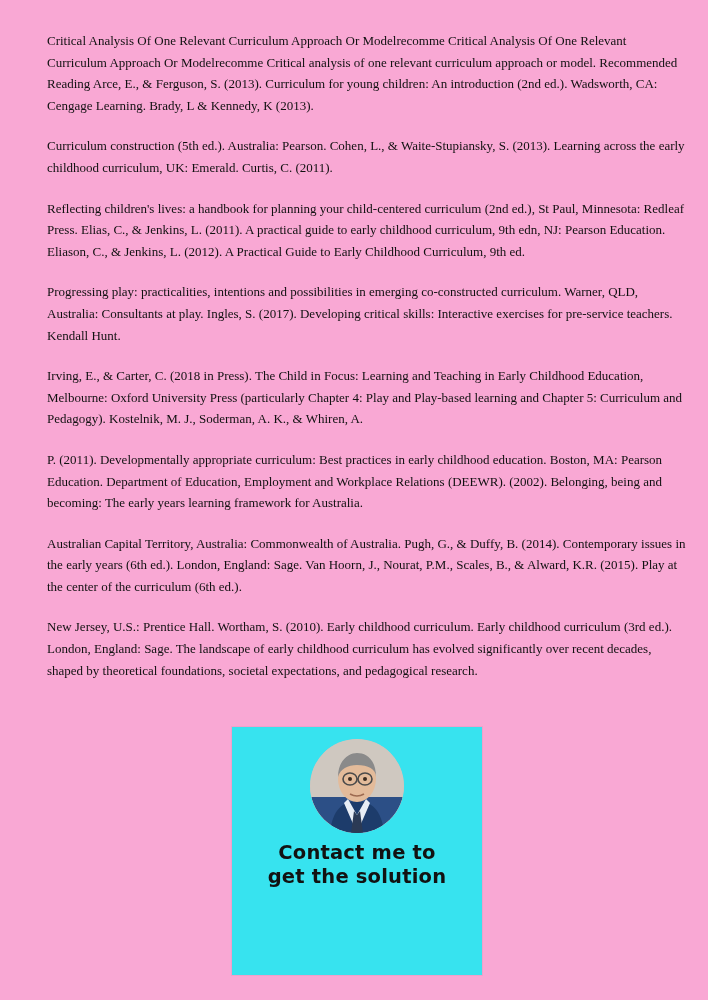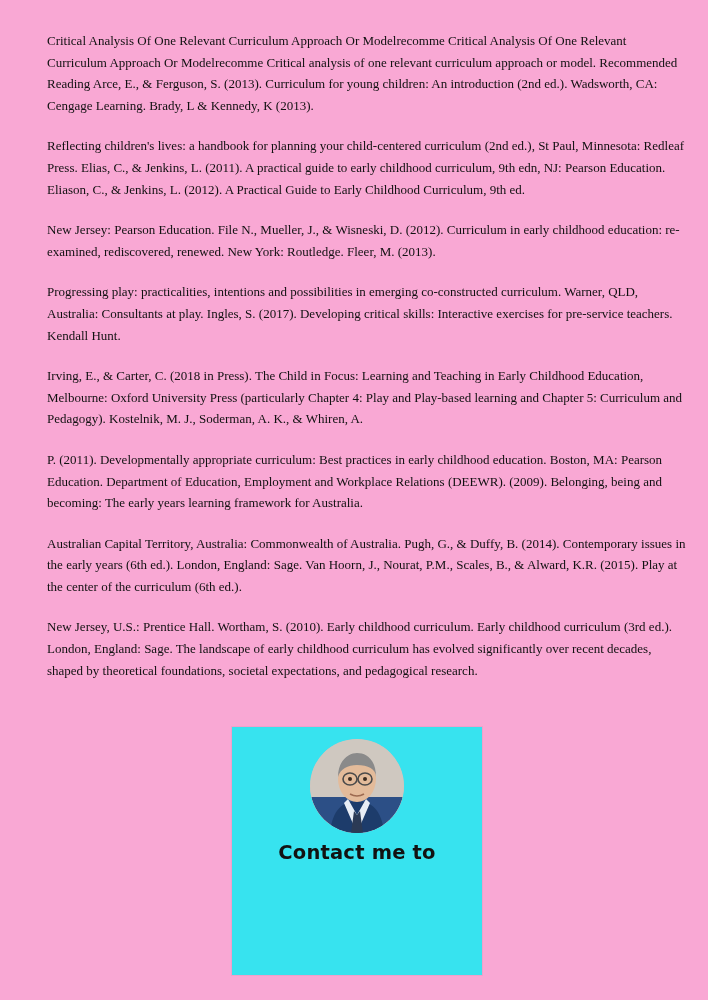--- a/index.html
+++ b/index.html
@@ -88,25 +88,25 @@
     color: #101010;
   }
 </style>
 </head>
 <body>
 
 <div class="page">
 
   <div class="doc-body">
     <p class="para">Critical Analysis Of One Relevant Curriculum Approach Or Modelrecomme Critical Analysis Of One Relevant Curriculum Approach Or Modelrecomme Critical analysis of one relevant curriculum approach or model. Recommended Reading Arce, E., &amp; Ferguson, S. (2013). Curriculum for young children: An introduction (2nd ed.). Wadsworth, CA: Cengage Learning. Brady, L &amp; Kennedy, K (2013).</p>
+    <p class="para">Curriculum construction (5th ed.). Australia: Pearson. Cohen, L., &amp; Waite-Stupiansky, S. (2013). Learning across the early childhood curriculum, UK: Emerald. Curtis, C. (2011).</p>
     <p class="para">Reflecting children's lives: a handbook for planning your child-centered curriculum (2nd ed.), St Paul, Minnesota: Redleaf Press. Elias, C., &amp; Jenkins, L. (2011). A practical guide to early childhood curriculum, 9th edn, NJ: Pearson Education. Eliason, C., &amp; Jenkins, L. (2012). A Practical Guide to Early Childhood Curriculum, 9th ed.</p>
-    <p class="para">New Jersey: Pearson Education. File N., Mueller, J., &amp; Wisneski, D. (2012). Curriculum in early childhood education: re-examined, rediscovered, renewed. New York: Routledge. Fleer, M. (2013).</p>
     <p class="para">Progressing play: practicalities, intentions and possibilities in emerging co-constructed curriculum. Warner, QLD, Australia: Consultants at play. Ingles, S. (2017). Developing critical skills: Interactive exercises for pre-service teachers. Kendall Hunt.</p>
     <p class="para">Irving, E., &amp; Carter, C. (2018 in Press). The Child in Focus: Learning and Teaching in Early Childhood Education, Melbourne: Oxford University Press (particularly Chapter 4: Play and Play-based learning and Chapter 5: Curriculum and Pedagogy). Kostelnik, M. J., Soderman, A. K., &amp; Whiren, A.</p>
-    <p class="para">P. (2011). Developmentally appropriate curriculum: Best practices in early childhood education. Boston, MA: Pearson Education. Department of Education, Employment and Workplace Relations (DEEWR). (2009). Belonging, being and becoming: The early years learning framework for Australia.</p>
+    <p class="para">P. (2011). Developmentally appropriate curriculum: Best practices in early childhood education. Boston, MA: Pearson Education. Department of Education, Employment and Workplace Relations (DEEWR). (2002). Belonging, being and becoming: The early years learning framework for Australia.</p>
     <p class="para">Australian Capital Territory, Australia: Commonwealth of Australia. Pugh, G., &amp; Duffy, B. (2014). Contemporary issues in the early years (6th ed.). London, England: Sage. Van Hoorn, J., Nourat, P.M., Scales, B., &amp; Alward, K.R. (2015). Play at the center of the curriculum (6th ed.).</p>
     <p class="para">New Jersey, U.S.: Prentice Hall. Wortham, S. (2010). Early childhood curriculum. Early childhood curriculum (3rd ed.). London, England: Sage. The landscape of early childhood curriculum has evolved significantly over recent decades, shaped by theoretical foundations, societal expectations, and pedagogical research.</p>
   </div>
 
   <div class="overlay-card">
     <div class="avatar">
       <svg width="94" height="94" viewBox="0 0 94 94">
         <defs>
           <clipPath id="circleClip">
               <circle cx="47" cy="47" r="47"></circle>
@@ -124,16 +124,17 @@
           <ellipse cx="55" cy="40" rx="7" ry="6" fill="none" stroke="#4a4a4a" stroke-width="1.6"></ellipse>
           <line x1="47" y1="40" x2="48" y2="40" stroke="#4a4a4a" stroke-width="1.6"></line>
           <circle cx="40" cy="40" r="2" fill="#3a2b20"></circle>
           <circle cx="55" cy="40" r="2" fill="#3a2b20"></circle>
           <path d="M40 55 Q47 59 54 55" stroke="#9c6a50" stroke-width="1.6" fill="none"></path>
         </g>
       </svg>
     </div>
     <div class="overlay-text">
       <span class="overlay-line">Contact me to</span>
+      <span class="overlay-line">get the solution</span>
     </div>
   </div>
 
 </div>
 
 </body></html>

